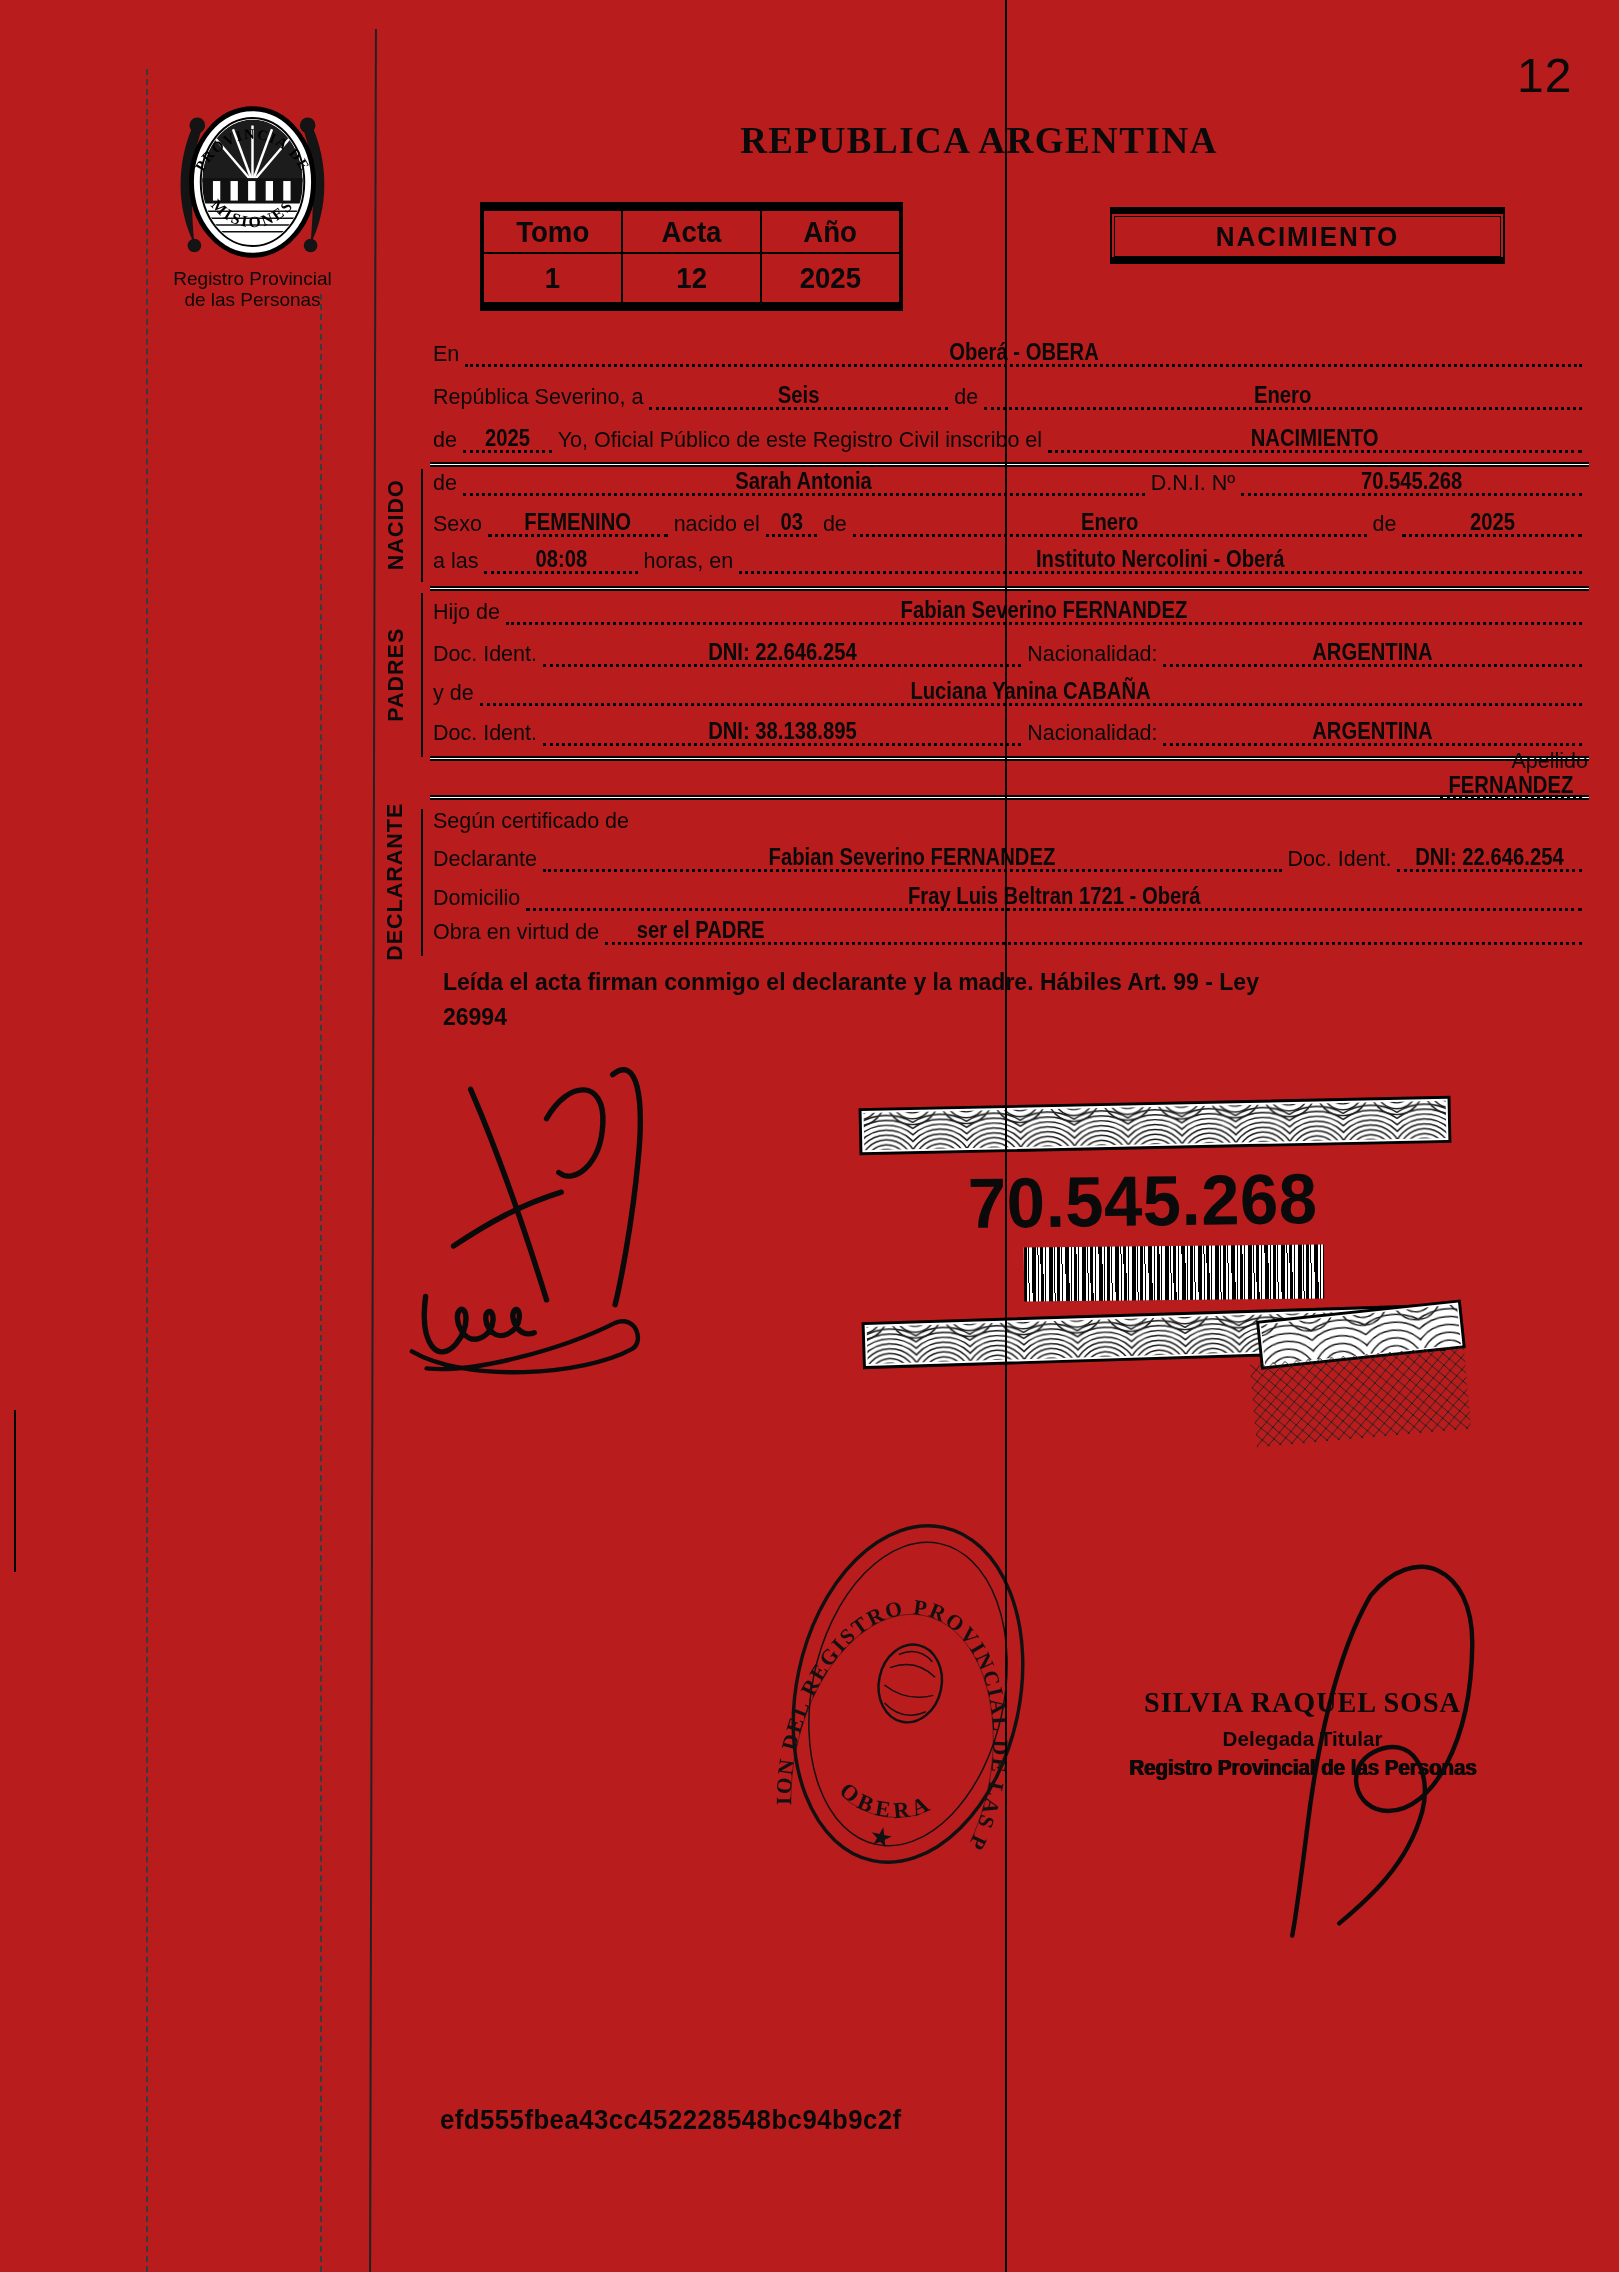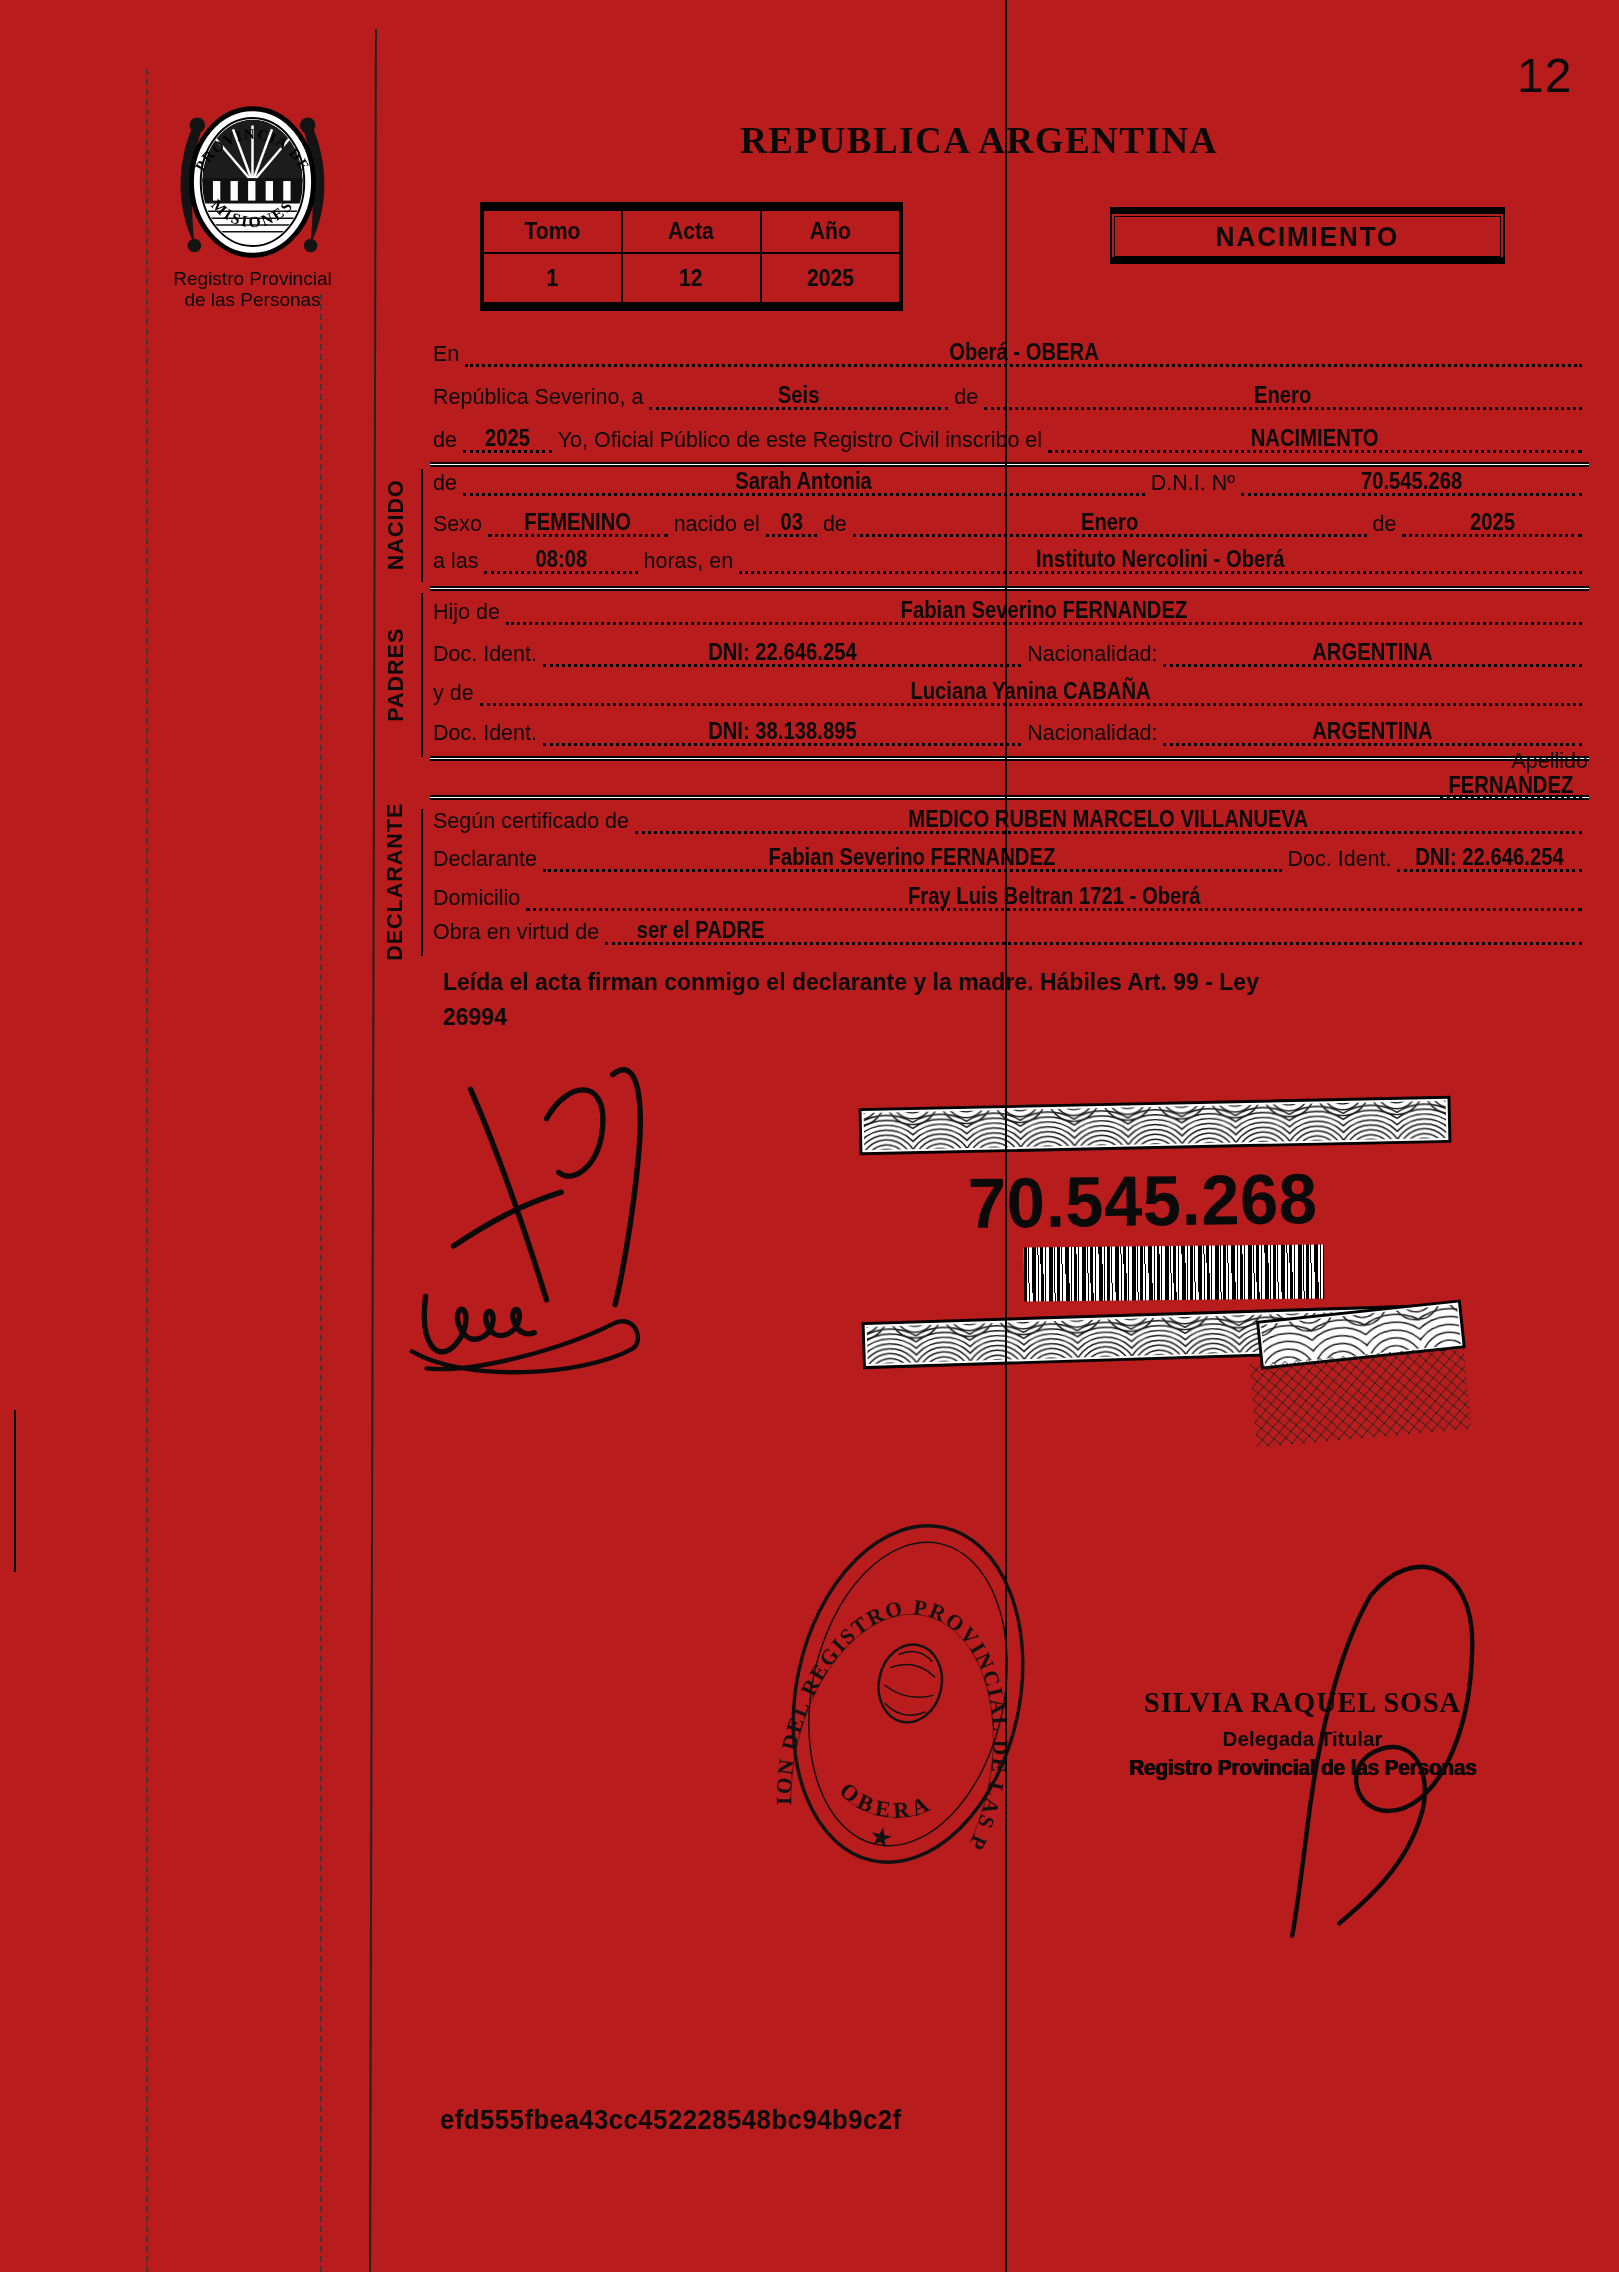--- a/index.html
+++ b/index.html
@@ -15,21 +15,21 @@
   .centerline{position:absolute;left:1005px;top:0;width:1.5px;height:2273px;background:#000;z-index:60;}
 
   
   .pagenum{left:1517px;top:48px;font-size:48px;letter-spacing:1px;}
   .title{left:568px;top:119px;width:822px;text-align:center;
          font-family:"Liberation Serif",serif;font-weight:700;font-size:37px;letter-spacing:1.5px;}
   .crestcap{left:152px;top:268px;width:201px;text-align:center;font-size:19px;line-height:1.12;font-weight:400;}
 
   .tablewrap{left:480px;top:202px;width:419px;border:2.9px solid #000;border-top-width:7.3px;border-bottom-width:7.3px;}
   table.rec{border-collapse:collapse;width:100%;}
-  table.rec td{border:2.4px solid #000;text-align:center;font-weight:700;font-size:23px;}
+  table.rec td{border:2.4px solid #000;text-align:center;font-weight:700;font-size:30px;}
   table.rec tr.h td{height:39px;}
   table.rec tr.v td{height:46px;}
   table.rec td span{display:inline-block;transform:scaleX(.92);}
 
   .nacbox{left:1110px;top:207px;width:395px;height:57px;border:2.4px solid #000;
           border-top-width:7.3px;border-bottom-width:7.3px;box-sizing:border-box;padding:2px;}
   .nacinner{border:1.5px solid #000;height:100%;display:flex;align-items:center;justify-content:center;
             font-weight:700;font-size:27.4px;letter-spacing:2px;}
   .nacinner span{display:inline-block;transform:scaleX(.95);}
 
@@ -223,21 +223,20 @@
     <span class="fl" style="flex-grow:8"><span class="v">DNI: 38.138.895</span></span>
     <span class="lb">Nacionalidad:</span>
     <span class="fl" style="flex-grow:7"><span class="v">ARGENTINA</span></span>
   </div>
   <div class="row" style="top:750px;flex-direction:column;">
     <span class="lb">Apellido</span>
     <span class="fl"><span class="v">FERNANDEZ</span></span>
   </div>
   <div class="row" style="top:799px;">
     <span class="lb">Según certificado de</span>
-    <span class="fl"><span class="v">MEDICO RUBEN MARCELO VILLANUEVA</span></span>
   </div>
   <div class="row" style="top:837px;">
     <span class="lb">Declarante</span>
     <span class="fl" style="flex-grow:4"><span class="v">Fabian Severino FERNANDEZ</span></span>
     <span class="lb">Doc. Ident.</span>
     <span class="fl" style="flex-grow:1"><span class="v">DNI: 22.646.254</span></span>
   </div>
   <div class="row" style="top:876px;">
     <span class="lb">Domicilio</span>
     <span class="fl"><span class="v">Fray Luis Beltran 1721 - Oberá</span></span>

